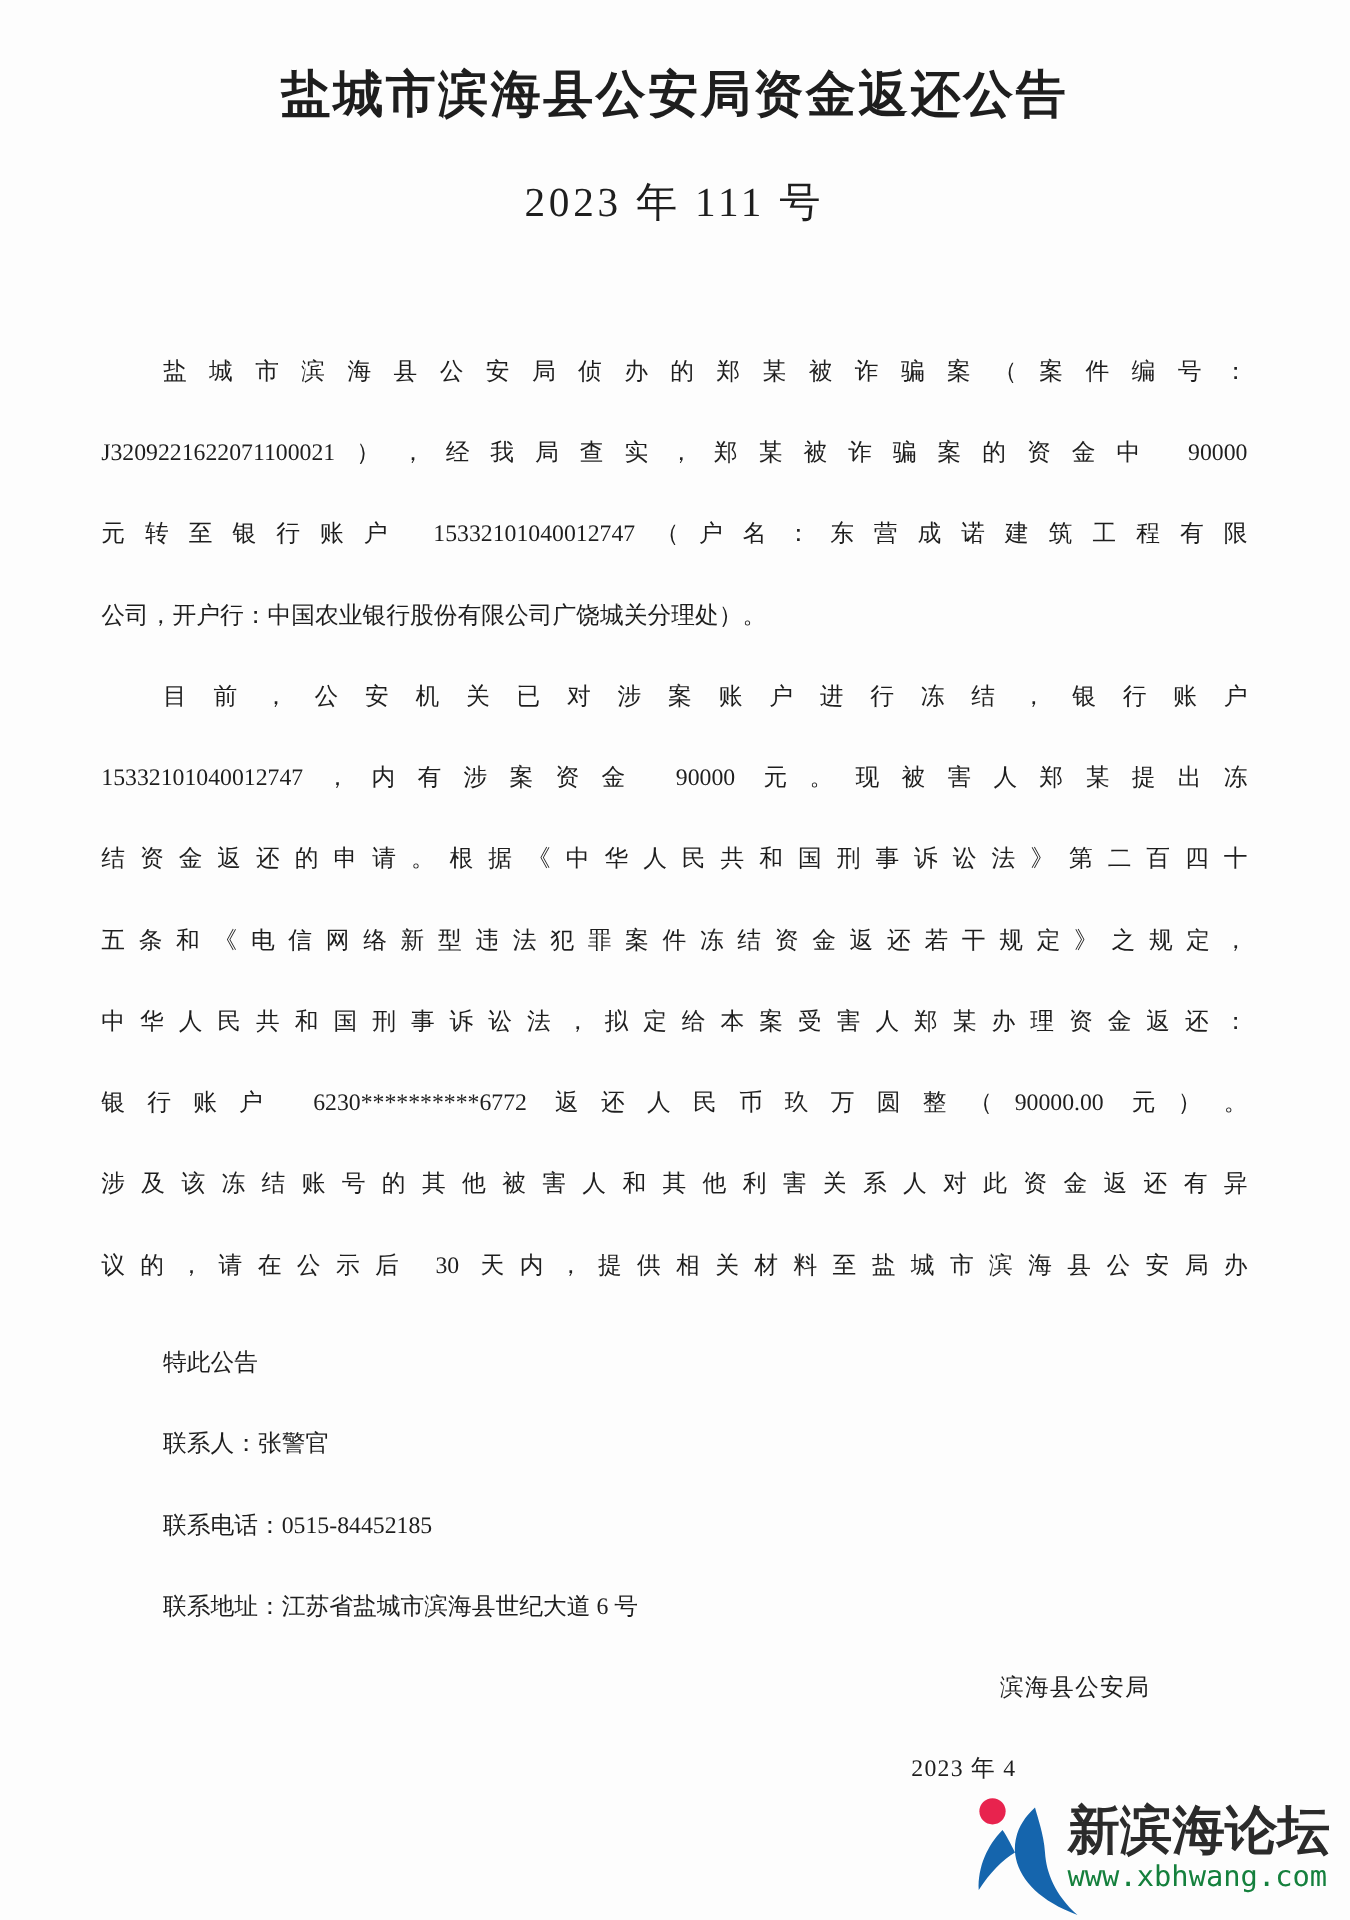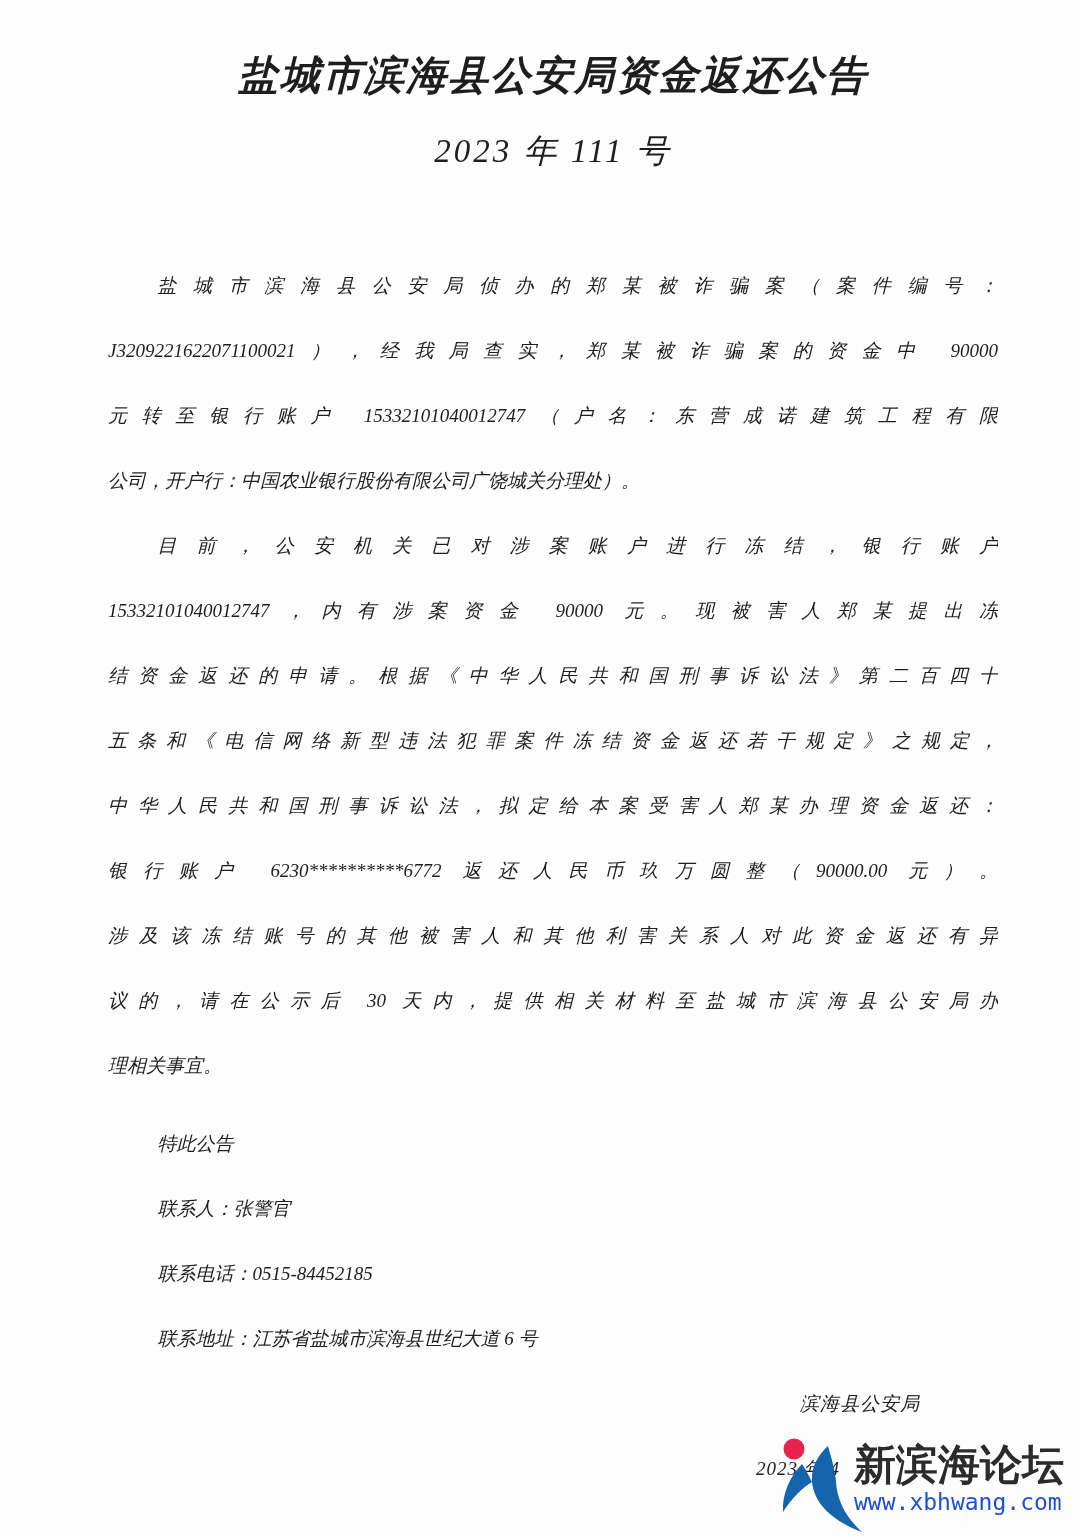--- a/index.html
+++ b/index.html
@@ -4,33 +4,33 @@
 <style>
   html, body { margin: 0; padding: 0; }
   body {
     width: 1080px; height: 1536px;
     background: #fdfdfd;
     position: relative;
     overflow: hidden;
     font-family: "Liberation Serif", "DejaVu Serif", serif;
     color: #1e1e1e;
   }
-  .doc { padding: 52px 82px 0 108px; font-style: italic; }
+  .doc { padding: 52px 82px 0 81px; }
   .title {
     text-align: center;
     font-size: 40px;
     font-weight: 700;
     letter-spacing: 2px;
     line-height: 1.2;
   }
   .docno {
     text-align: center;
     font-size: 33px;
     letter-spacing: 3px;
-    margin-top: 32px;
+    margin-top: 44px;
     line-height: 1.2;
   }
   .body-block { margin-top: 81px; }
   .ln {
     font-size: 19px;
     height: 65px;
     line-height: 65px;
     overflow: hidden;
   }
   .indent { text-indent: 2.6em; }
@@ -55,21 +55,21 @@
   .wm-name {
     font-size: 42px;
     font-weight: 700;
     color: #2b2b2b;
     line-height: 1.1;
     white-space: nowrap;
     font-family: Liberation Serif, serif;
   }
   .wm-url {
     font-size: 23px;
-    color: #1d4ed8;
+    color: #15803d;
     margin-top: 1px;
     white-space: nowrap;
     font-family: "DejaVu Sans Mono", monospace;
   }
 </style>
 </head>
 <body>
 
 <div class="doc">
   <div class="title">盐城市滨海县公安局资金返还公告</div>
@@ -81,21 +81,20 @@
     <div class="ln fill">元转至银行账户 15332101040012747（户名：东营成诺建筑工程有限</div>
     <div class="ln">公司，开户行：中国农业银行股份有限公司广饶城关分理处）。</div>
     <div class="ln indent fill">目前，公安机关已对涉案账户进行冻结，银行账户</div>
     <div class="ln fill">15332101040012747，内有涉案资金 90000 元。现被害人郑某提出冻</div>
     <div class="ln fill">结资金返还的申请。根据《中华人民共和国刑事诉讼法》第二百四十</div>
     <div class="ln fill">五条和《电信网络新型违法犯罪案件冻结资金返还若干规定》之规定，</div>
     <div class="ln fill">中华人民共和国刑事诉讼法，拟定给本案受害人郑某办理资金返还：</div>
     <div class="ln fill">银行账户 6230**********6772 返还人民币玖万圆整（90000.00 元）。</div>
     <div class="ln fill">涉及该冻结账号的其他被害人和其他利害关系人对此资金返还有异</div>
     <div class="ln fill">议的，请在公示后 30 天内，提供相关材料至盐城市滨海县公安局办</div>
-    <div class="ln">理相关事宜。</div>
 
     <div class="ln indent closing">特此公告</div>
     <div class="ln indent">联系人：张警官</div>
     <div class="ln indent">联系电话：0515-84452185</div>
     <div class="ln indent">联系地址：江苏省盐城市滨海县世纪大道 6 号</div>
 
     <div class="ln sig">滨海县公安局</div>
     <div class="ln dateline">2023 年 4</div>
   </div>
 </div>

